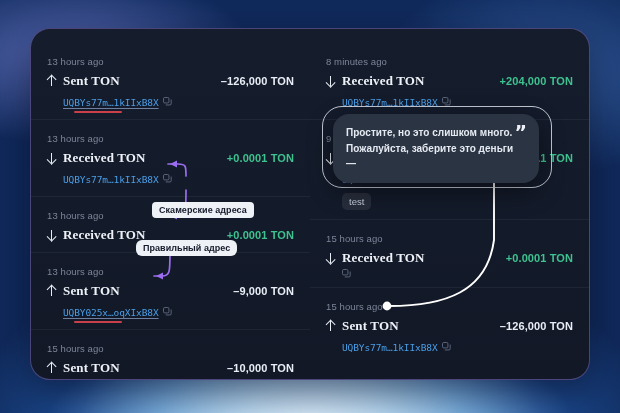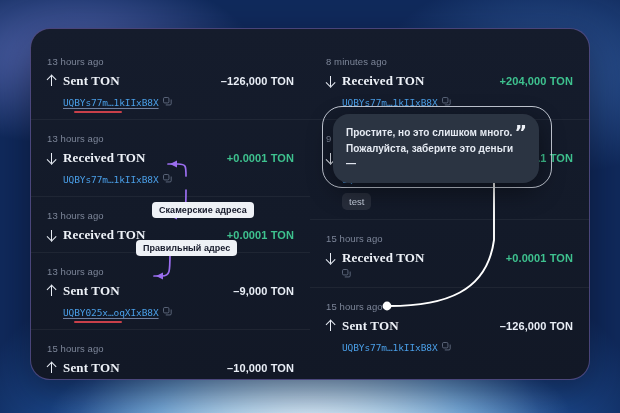--- a/index.html
+++ b/index.html
@@ -127,21 +127,21 @@
     color: #15192a;
     font-size: 9px;
     font-weight: bold;
     padding: 3px 7px;
     border-radius: 4px;
     white-space: nowrap;
     z-index: 9;
     letter-spacing: .05px;
   }
   #anno-scam { left: 152px; top: 190px; margin-top: 12px; }
-  #anno-correct { left: 136px; top: 240px; }
+  #anno-correct { left: 136px; top: 240px; border-radius: 6px; }
 
   
   #quote-bubble {
     position: absolute;
     left: 333px; top: 114px;
     width: 206px;
     background: #2b3442;
     border-radius: 16px;
     padding: 11px 13px 11px 13px;
     z-index: 12;

